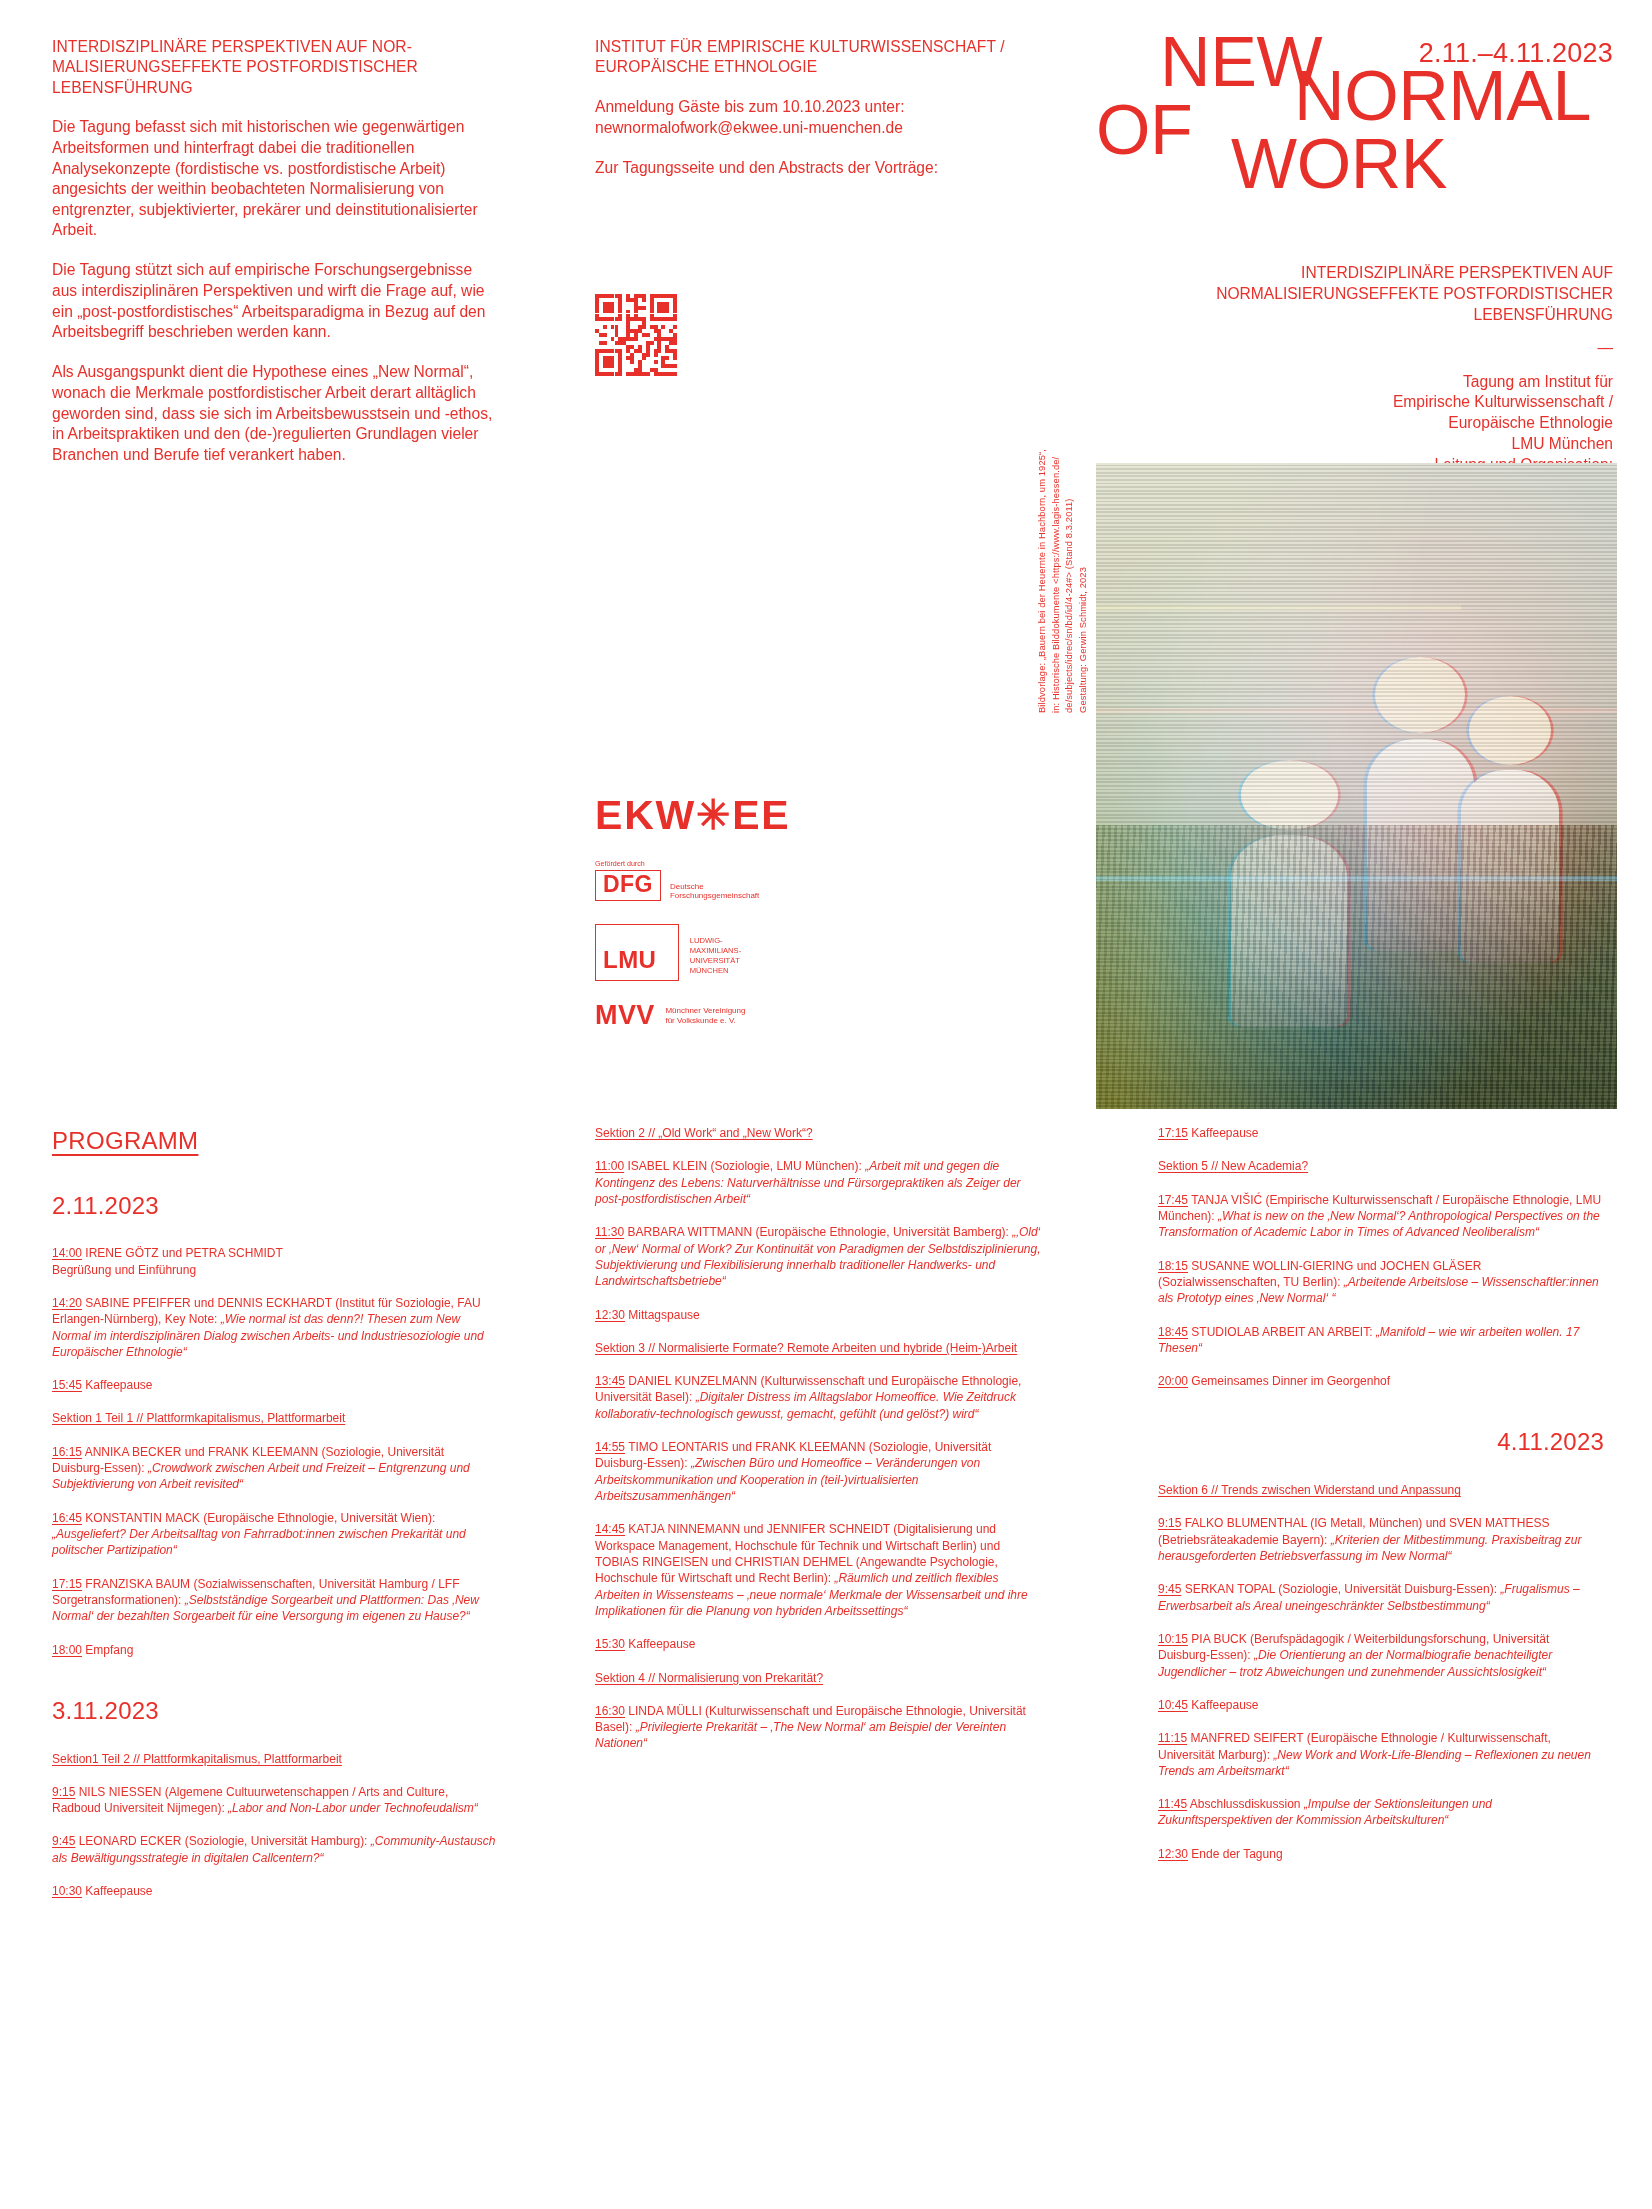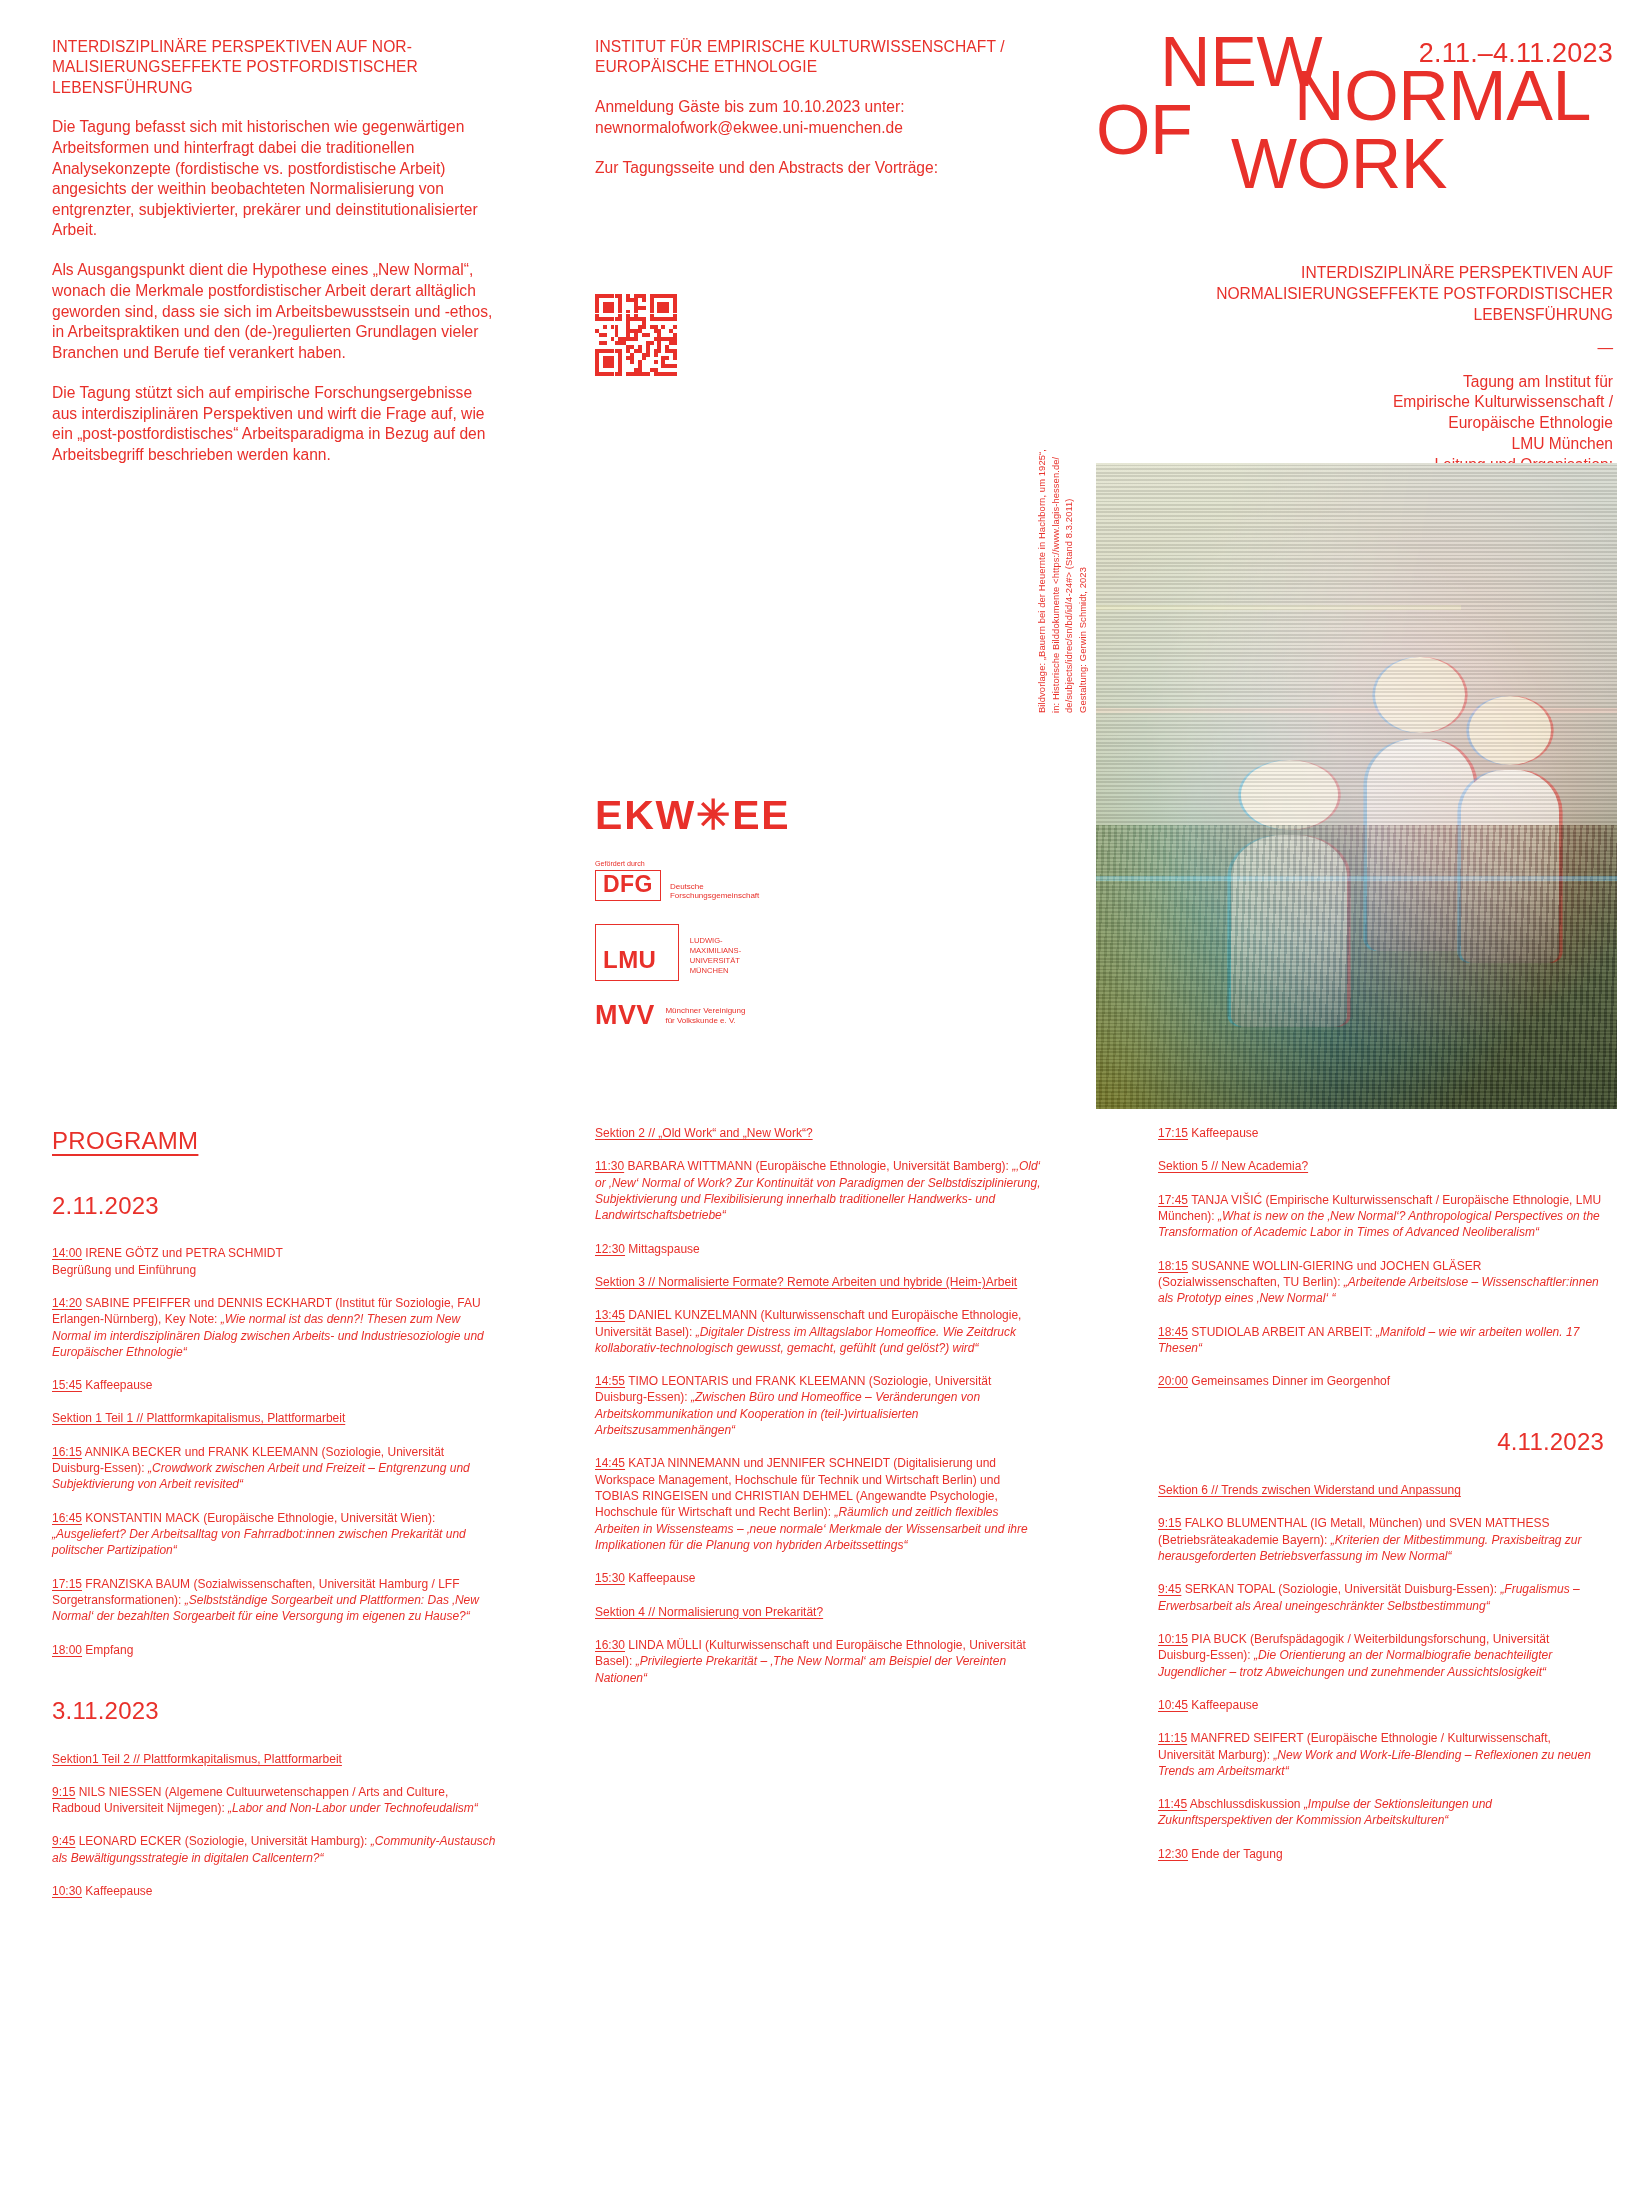--- a/index.html
+++ b/index.html
@@ -148,22 +148,22 @@
   .sect { text-decoration:underline; text-underline-offset:1.8px; }
 </style>
 </head>
 <body>
 
 <div id="top">
 
   <div class="col-a">
     <div class="lead">INTERDISZIPLINÄRE PERSPEKTIVEN AUF NOR-MALISIERUNGSEFFEKTE POSTFORDISTISCHER LEBENSFÜHRUNG</div>
     <div class="para">Die Tagung befasst sich mit historischen wie gegenwärtigen Arbeitsformen und hinterfragt dabei die traditionellen Analysekonzepte (fordistische vs. postfordistische Arbeit) angesichts der weithin beobachteten Normalisierung von entgrenzter, subjektivierter, prekärer und deinstitutionalisierter Arbeit.</div>
+    <div class="para">Die Tagung stützt sich auf empirische Forschungsergebnisse aus interdisziplinären Perspektiven und wirft die Frage auf, wie ein „post-postfordistisches“ Arbeitsparadigma in Bezug auf den Arbeitsbegriff beschrieben werden kann.</div>
     <div class="para">Als Ausgangspunkt dient die Hypothese eines „New Normal“, wonach die Merkmale postfordistischer Arbeit derart alltäglich geworden sind, dass sie sich im Arbeitsbewusstsein und -ethos, in Arbeitspraktiken und den (de-)regulierten Grundlagen vieler Branchen und Berufe tief verankert haben.</div>
-    <div class="para">Die Tagung stützt sich auf empirische Forschungsergebnisse aus interdisziplinären Perspektiven und wirft die Frage auf, wie ein „post-postfordistisches“ Arbeitsparadigma in Bezug auf den Arbeitsbegriff beschrieben werden kann.</div>
   </div>
 
   <div class="col-b">
     <div class="lead">INSTITUT FÜR EMPIRISCHE KULTURWISSENSCHAFT / EUROPÄISCHE ETHNOLOGIE</div>
     <div class="para">
       <div>Anmeldung Gäste bis zum 10.10.2023 unter:</div>
       <div>newnormalofwork@ekwee.uni-muenchen.de</div>
     </div>
     <div class="para">Zur Tagungsseite und den Abstracts der Vorträge:</div>
   </div>
@@ -492,20 +492,21 @@
     <div>
         <div class="entry"><span class="u">9:15</span><span> NILS NIESSEN (Algemene Cultuurwetenschappen / Arts and Culture, Radboud Universiteit Nijmegen): </span><span class="it">„Labor and Non-Labor under Technofeudalism“</span></div>
         <div class="entry"><span class="u">9:45</span><span> LEONARD ECKER (Soziologie, Universität Hamburg): </span><span class="it">„Community-Austausch als Bewältigungsstrategie in digitalen Callcentern?“</span></div>
         <div class="entry"><span class="u">10:30</span><span> Kaffeepause</span></div>
       </div>
   </div>
 
   <div class="pcol" id="pcol2">
     <div class="entry sect">Sektion 2 // „Old Work“ and „New Work“?</div>
     <div>
+        <div class="entry"><span class="u">11:00</span><span> ISABEL KLEIN (Soziologie, LMU München): </span><span class="it">„Arbeit mit und gegen die Kontingenz des Lebens: Naturverhältnisse und Fürsorgepraktiken als Zeiger der post-postfordistischen Arbeit“</span></div>
         <div class="entry"><span class="u">11:30</span><span> BARBARA WITTMANN (Europäische Ethnologie, Universität Bamberg): </span><span class="it">„‚Old‘ or ‚New‘ Normal of Work? Zur Kontinuität von Paradigmen der Selbstdisziplinierung, Subjektivierung und Flexibilisierung innerhalb traditioneller Handwerks- und Landwirtschaftsbetriebe“</span></div>
         <div class="entry"><span class="u">12:30</span><span> Mittagspause</span></div>
       </div>
     <div class="entry sect">Sektion 3 // Normalisierte Formate? Remote Arbeiten und hybride (Heim-)Arbeit</div>
     <div>
         <div class="entry"><span class="u">13:45</span><span> DANIEL KUNZELMANN (Kulturwissenschaft und Europäische Ethnologie, Universität Basel): </span><span class="it">„Digitaler Distress im Alltagslabor Homeoffice. Wie Zeitdruck kollaborativ-technologisch gewusst, gemacht, gefühlt (und gelöst?) wird“</span></div>
         <div class="entry"><span class="u">14:55</span><span> TIMO LEONTARIS und FRANK KLEEMANN (Soziologie, Universität Duisburg-Essen): </span><span class="it">„Zwischen Büro und Homeoffice – Veränderungen von Arbeitskommunikation und Kooperation in (teil-)virtualisierten Arbeitszusammenhängen“</span></div>
         <div class="entry"><span class="u">14:45</span><span> KATJA NINNEMANN und JENNIFER SCHNEIDT (Digitalisierung und Workspace Management, Hochschule für Technik und Wirtschaft Berlin) und TOBIAS RINGEISEN und CHRISTIAN DEHMEL (Angewandte Psychologie, Hochschule für Wirtschaft und Recht Berlin): </span><span class="it">„Räumlich und zeitlich flexibles Arbeiten in Wissensteams – ‚neue normale‘ Merkmale der Wissensarbeit und ihre Implikationen für die Planung von hybriden Arbeitssettings“</span></div>
         <div class="entry"><span class="u">15:30</span><span> Kaffeepause</span></div>
       </div>

